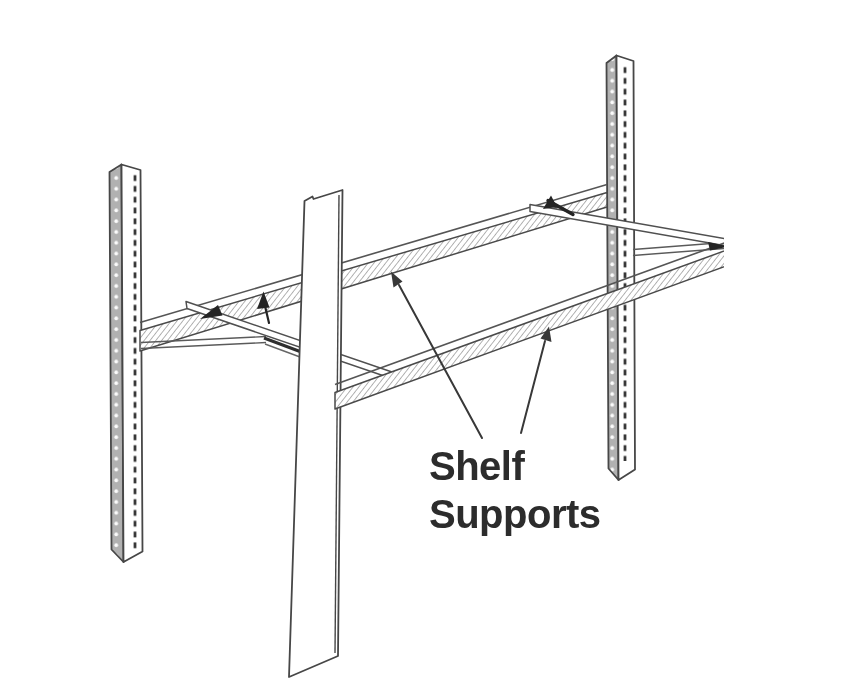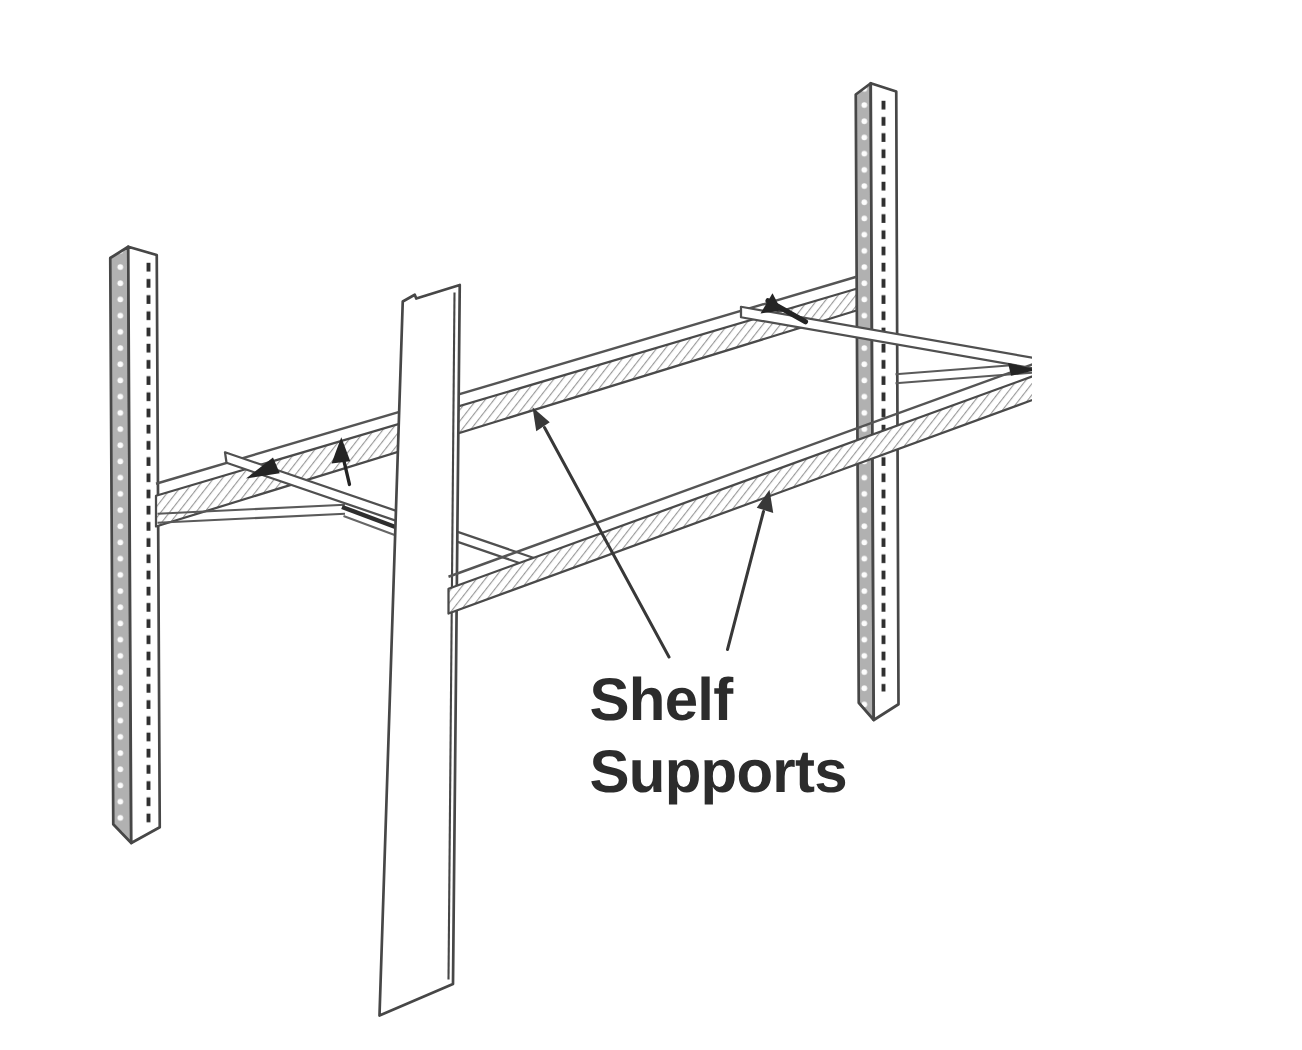--- a/index.html
+++ b/index.html
@@ -1,17 +1,17 @@
 <!DOCTYPE html>
 <html><head>
 <meta charset="utf-8">
 <style>
   html,body{margin:0;padding:0;background:#ffffff;}
   .stage{position:relative;width:688px;height:700px;background:#ffffff;overflow:hidden;
-         font-family:"Liberation Sans",sans-serif;}
+         font-family:"Liberation Sans",sans-serif;padding-left:36px;}
   svg{display:block;}
   .post-face{fill:#ffffff;stroke:#474747;stroke-width:1.8;stroke-linejoin:round;}
   .post-edge{fill:none;stroke:#474747;stroke-width:1.4;}
   .beam-top{fill:none;stroke:#555555;stroke-width:1.6;}
   .beam-band{fill:url(#hatch);stroke:#4a4a4a;stroke-width:1.5;stroke-linejoin:round;}
   .rail{fill:none;stroke:#5a5a5a;stroke-width:1.4;}
   .rail-dark{fill:none;stroke:#2e2e2e;stroke-width:3;}
   .rail-mid{fill:none;stroke:#666666;stroke-width:1.4;}
   .diag{fill:#ffffff;stroke:#505050;stroke-width:1.5;stroke-linejoin:round;}
   .mark{fill:#242424;stroke:none;}

